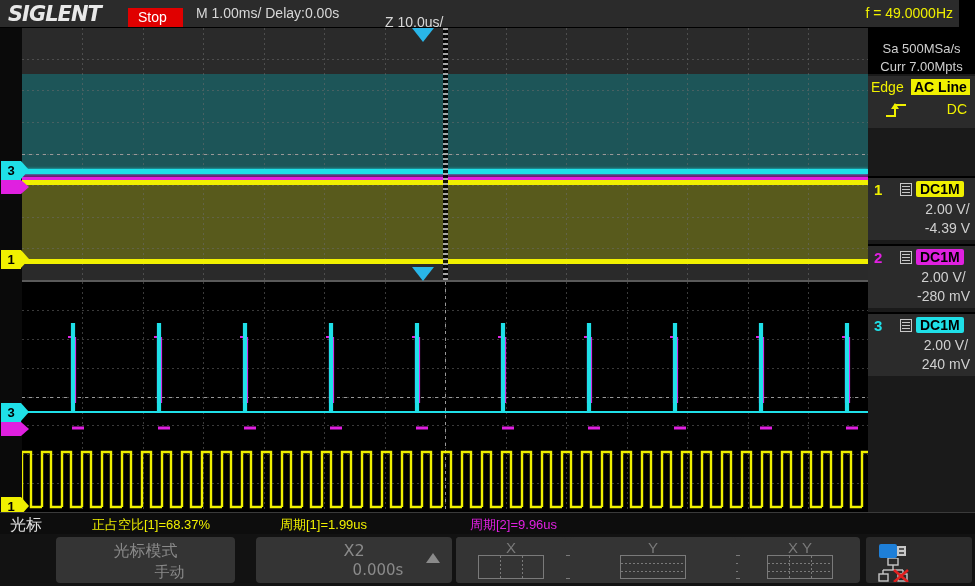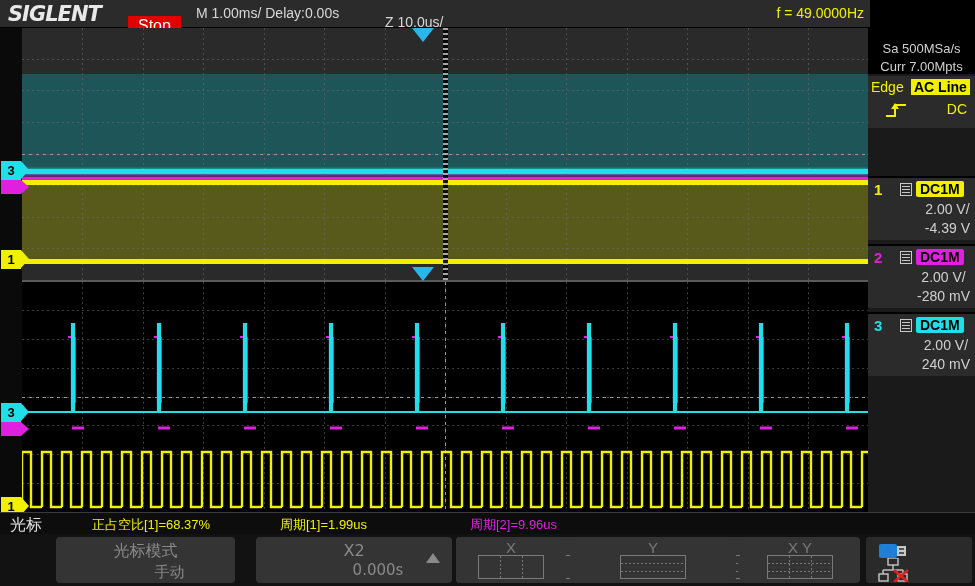--- a/index.html
+++ b/index.html
@@ -6,34 +6,34 @@
   body {
     width: 975px; height: 586px;
     background: #000;
     font-family: "Liberation Sans", sans-serif;
     overflow: hidden;
     position: relative;
   }
 
   
   #topbar {
-    position: absolute; left: 0; top: 0; width: 870px; height: 28px;
+    position: absolute; left: 0; top: 0; width: 959px; height: 28px;
     background: #2b2b2b;
     border-bottom: 1px solid #000;
   }
   #logo {
     position: absolute; left: 8px; top: 2px;
     font-size: 21px; font-weight: bold; font-style: italic;
     color: #e8e8e8; letter-spacing: -1px;
     font-family: "DejaVu Sans", sans-serif;
   }
   #runstop {
-    position: absolute; left: 128px; top: 16px;
+    position: absolute; left: 128px; top: 8px;
     background: #e00000; color: #fff;
-    font-size: 16px; padding: 1px 10px 2px 10px;
+    font-size: 14px; padding: 1px 16px 2px 10px;
     font-family: "Liberation Sans", sans-serif;
   }
   #timebase {
     position: absolute; left: 196px; top: 5px;
     color: #d8d8d8; font-size: 14px;
   }
   #zoombase {
     position: absolute; left: 385px; top: 14px;
     color: #d8d8d8; font-size: 14px;
   }

